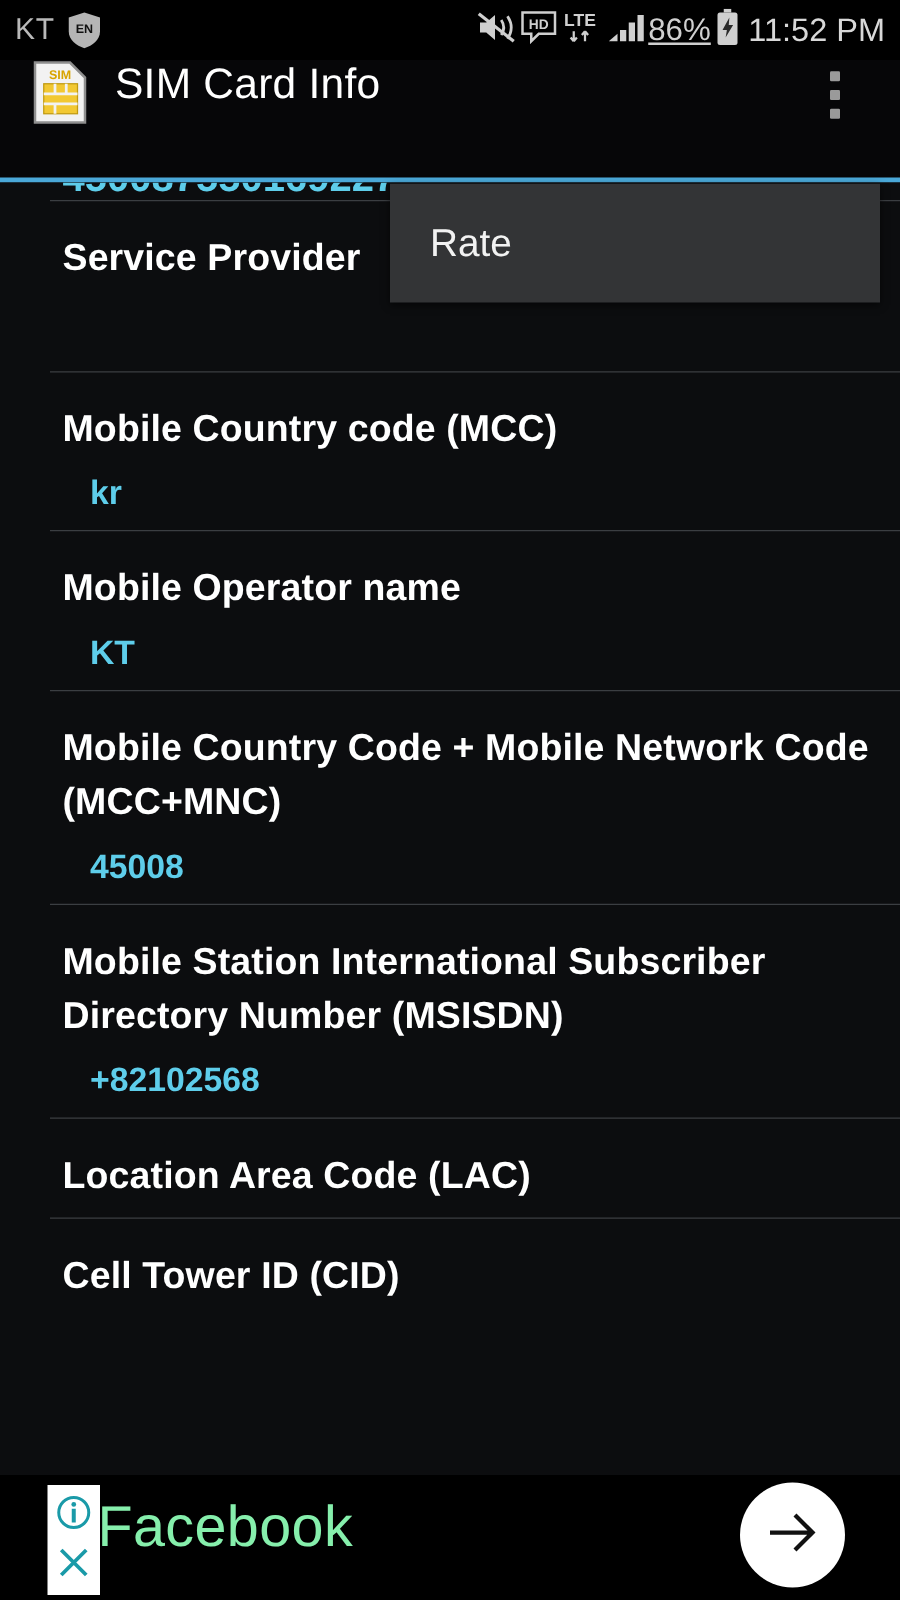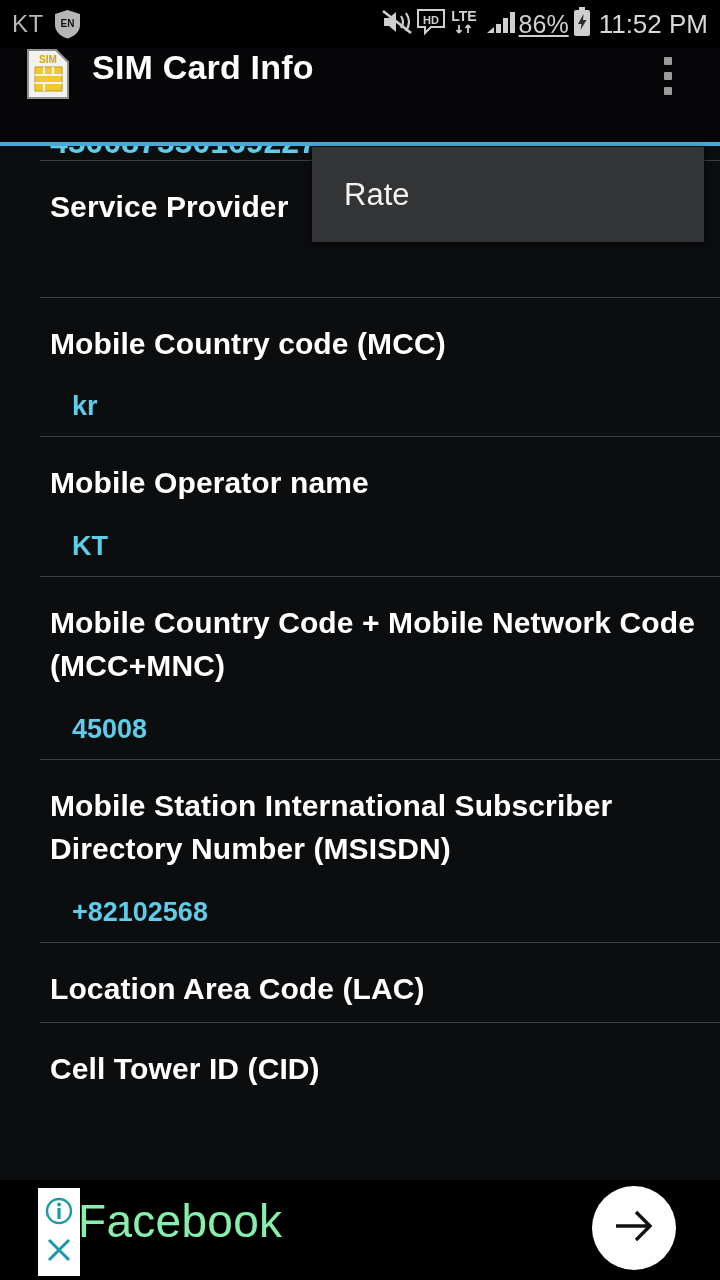--- a/index.html
+++ b/index.html
@@ -27,21 +27,21 @@
   .sb-pct { color:#cfcfcf; font-size:25px;text-decoration:underline; }
   .sb-time { color:#d8d8d8; font-size:26px; margin-left:4px; }
 
   
   .actionbar {
     position:absolute; top:48px; left:0; width:720px; height:94px;
     background:#060608; display:flex; padding:0 16px;
   }
   .app-icon { width:44px; height:52px; margin-left:10px; }
   .app-title {
-    color:#fff; font-size:34px; margin-left:22px; font-weight:700;
+    color:#fff; font-size:34px; margin-left:22px; font-weight:400;
     letter-spacing:.2px; white-space:nowrap;
   }
   .ab-spacer { flex:1; }
   .overflow-dots {
     width:44px; height:56px; display:flex; flex-direction:column;
     align-items:center; justify-content:center; gap:7px; margin-right:14px;
   }
   .overflow-dots i { width:8px; height:8px; background:#9a9a9a; display:block; border-radius:1px; }
 
   .accent-rule {
@@ -54,21 +54,21 @@
     position:absolute; top:146px; left:0; width:720px; height:1026px;
     background:#0c0d0f; overflow:hidden;
   }
   .row { position:relative; padding:0 0 0 50px; }
   .row-label {
     color:#ffffff; font-size:30px; font-weight:bold; line-height:1.45;
     padding-right:14px; letter-spacing:.1px;
   }
   .row-value {
     color:#5ecdea; font-size:27px; font-weight:bold; line-height:1.3;
-    padding-left:22px; margin-top:24px;
+    padding-left:22px; margin-top:12px;
   }
   .divider { height:1px; background:#3b3e42; margin:0 0 0 40px; }
 
   .row-pad { padding-top:24px; padding-bottom:12px; }
 
   
   .clip-top {
     height:14px; overflow:hidden; position:relative;
   }
   .clip-top .row-value {

